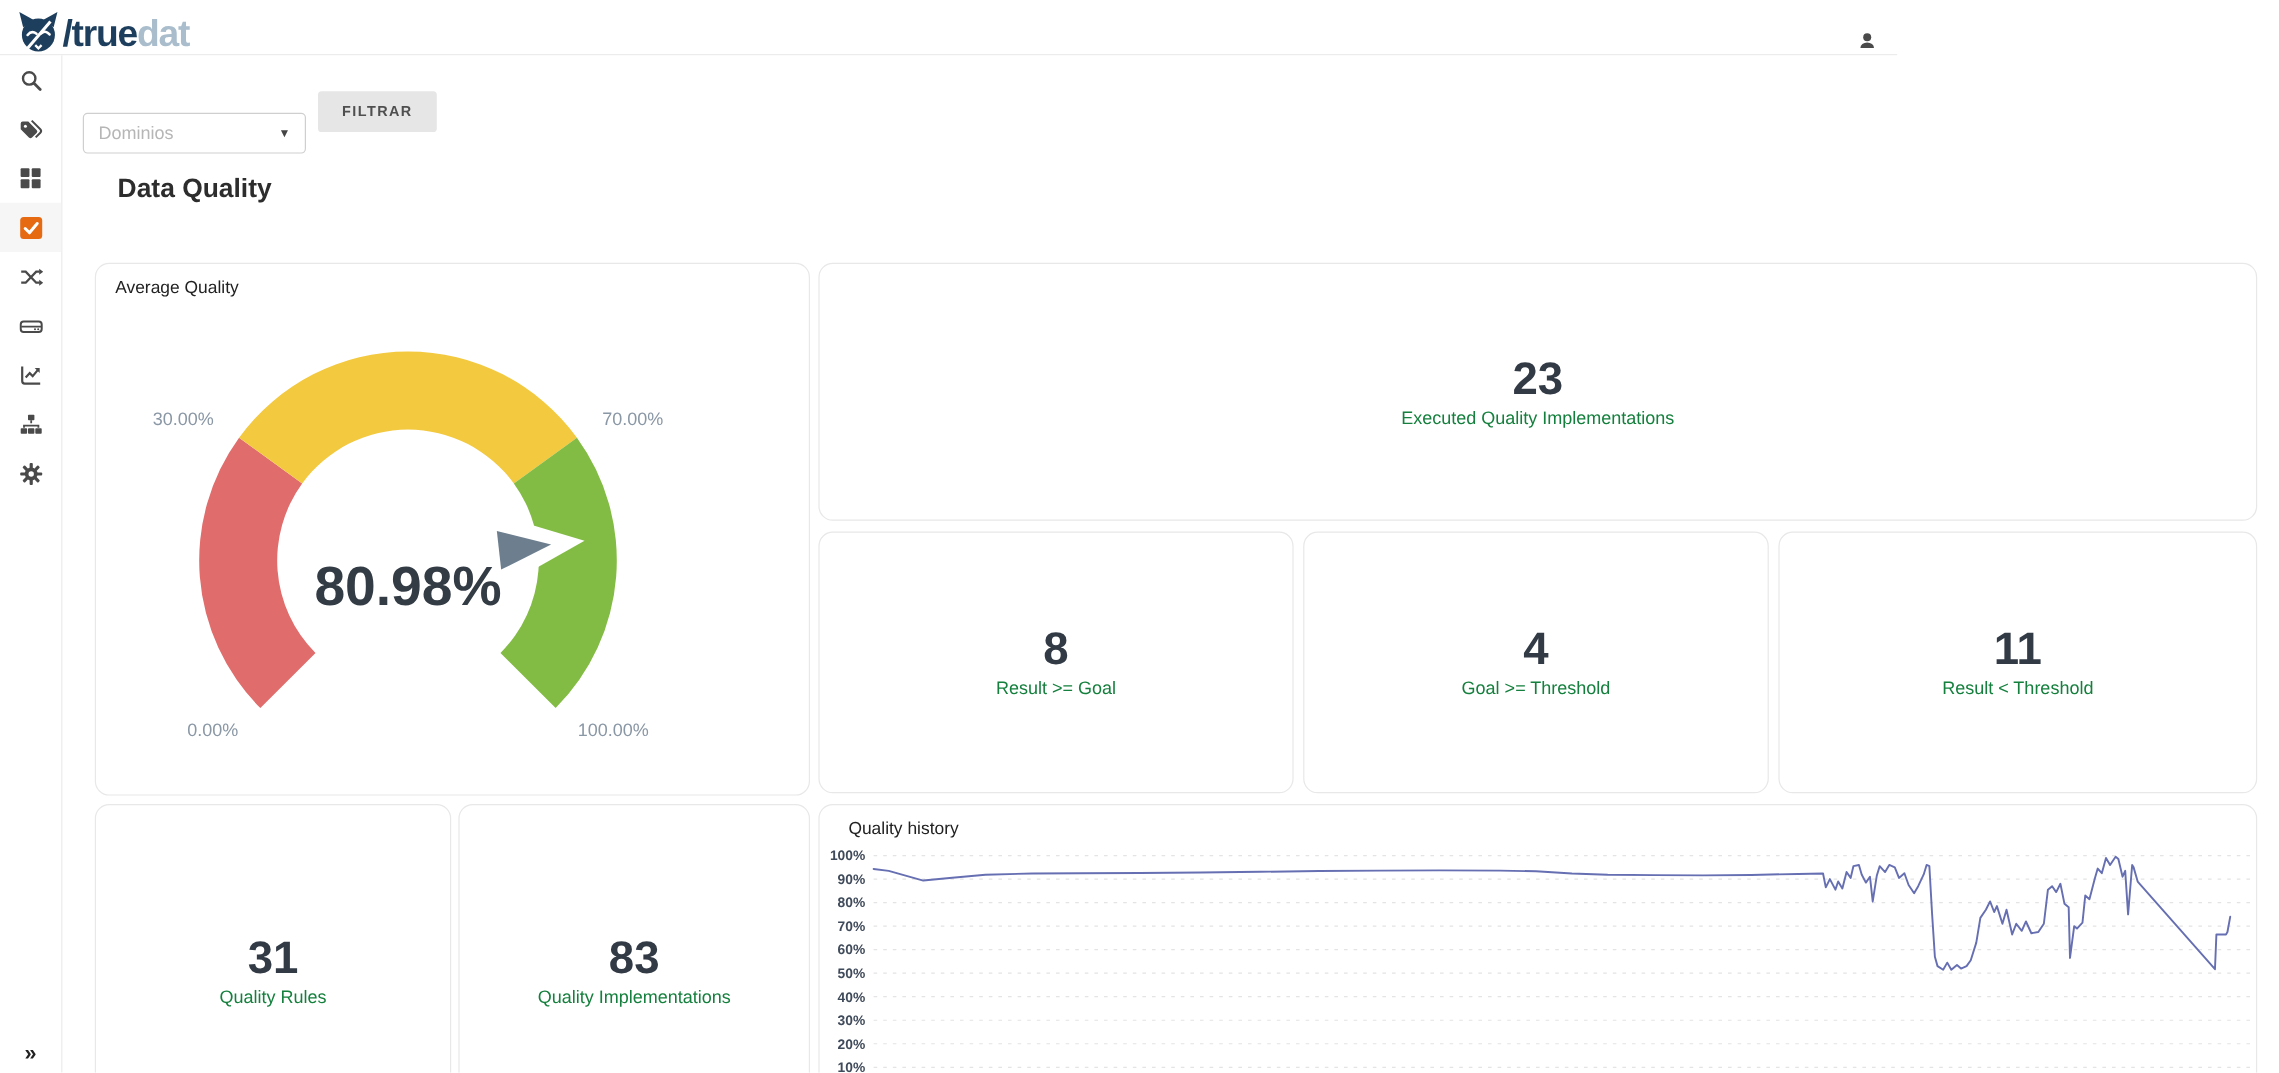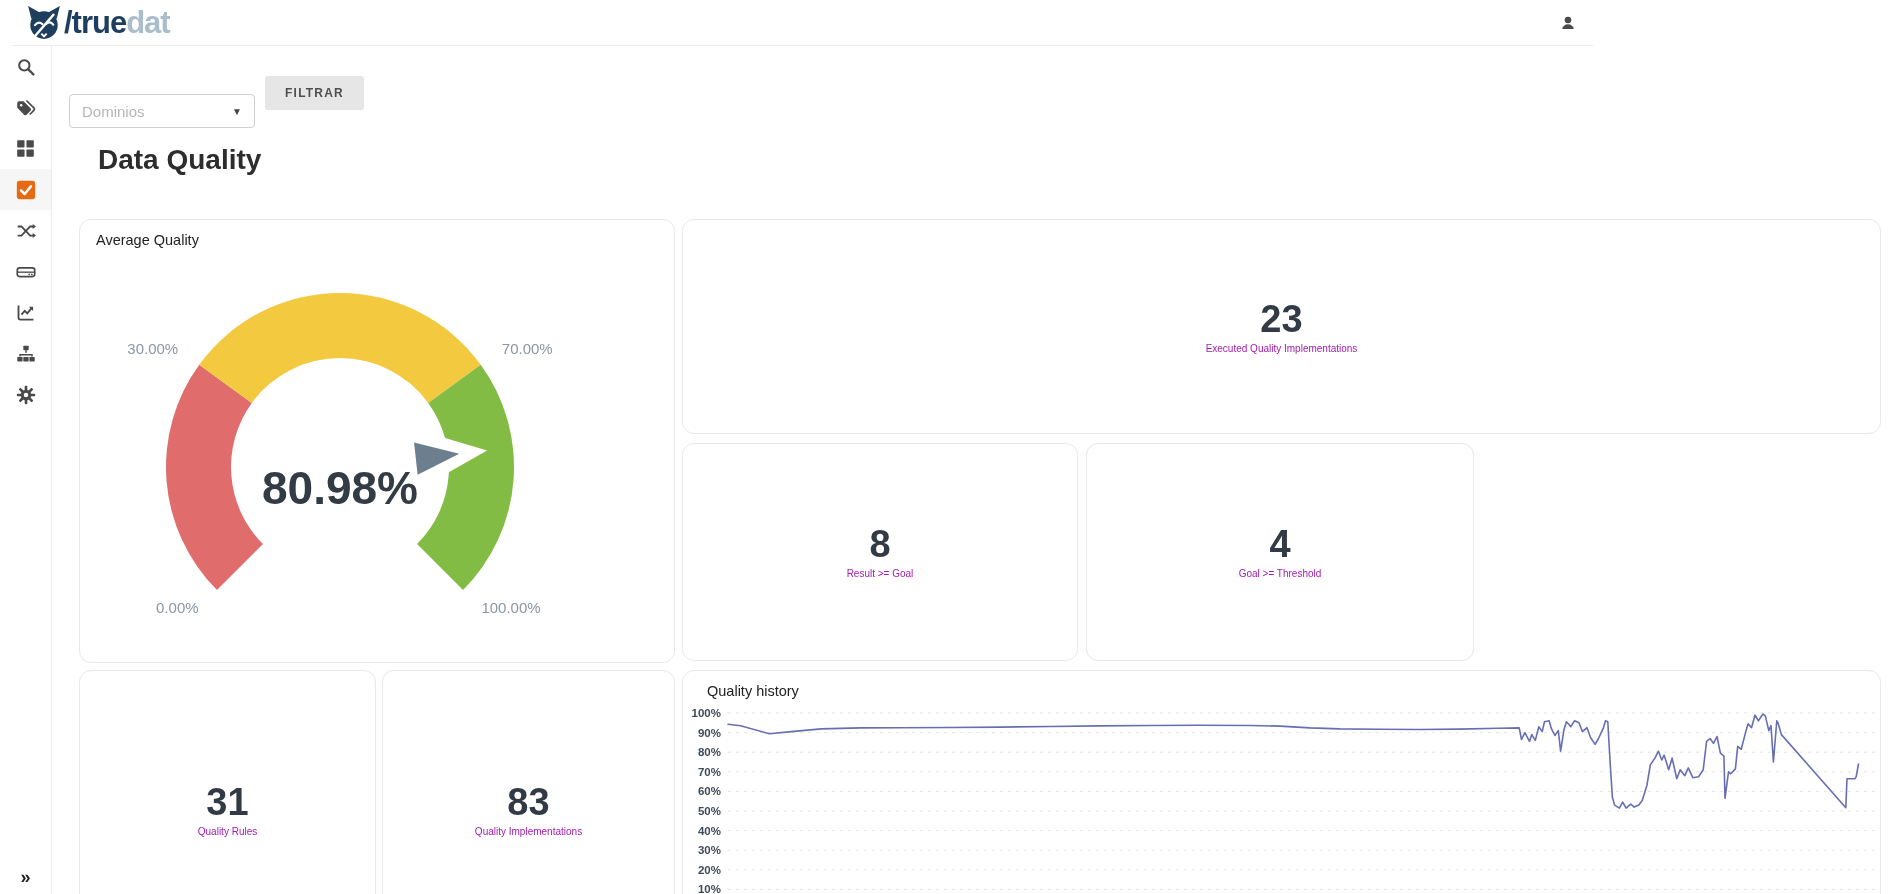--- a/index.html
+++ b/index.html
@@ -1,22 +1,22 @@
 <!DOCTYPE html>
 <html><head>
 <meta charset="utf-8">
 <style>
   * { margin:0; padding:0; box-sizing:border-box; }
   html,body { background:#fff; }
   body { font-family:"Liberation Sans","DejaVu Sans",sans-serif; color:#333; }
   .screen { position:relative; width:1899px; height:894px; background:#fff; overflow:hidden; }
 
   
-  .app-header { position:absolute; top:0; left:12px; width:1581px; height:46px;
-    background:#fff; border-bottom:1px solid #ececec; display:flex; align-items:center;
+  .app-header { position:absolute; top:0; left:0; width:1581px; height:46px;
+    background:#fff; border-bottom:1px solid #ececec; display:flex; align-items:flex-end;
     justify-content:space-between; padding:0 14px; z-index:5; }
   .logo { display:flex; align-items:center; gap:2px; }
   .brand { font-size:31px; font-weight:700; letter-spacing:-1px; line-height:1; }
   .brand-dark { color:#1d3e5c; }
   .brand-light { color:#a9bdcc; }
   .user-btn { width:22px; height:22px; display:flex; align-items:center; justify-content:center; cursor:pointer; }
 
   
   .sidebar { position:absolute; top:46px; left:0; width:52px; height:848px;
     background:#fff; border-right:1px solid #ececec; z-index:4; }
@@ -31,37 +31,37 @@
   .select-box { position:absolute; left:17px; top:48px; width:186px; height:34px;
     border:1px solid #cfcfcf; border-radius:4px; background:#fff; display:flex;
     align-items:center; justify-content:space-between; padding:0 12px; cursor:pointer; }
   .select-placeholder { color:#b6b6b6; font-size:15px; }
   .select-caret { color:#444; font-size:10px; }
   .filter-btn { position:absolute; left:213px; top:30px; width:99px; height:34px;
     background:#e6e6e6; border:none; border-radius:3px; color:#4f4f4f; font-size:12px;
     font-weight:600; letter-spacing:1.2px; cursor:pointer;
     font-family:"Liberation Sans","DejaVu Sans",sans-serif; }
 
-  .page-title { position:absolute; left:46px; top:98px; font-size:28px; font-weight:700; color:#2d2d2d; }
+  .page-title { position:absolute; left:46px; top:98px; font-size:22px; font-weight:700; color:#2d2d2d; }
 
   .card { position:absolute; background:#fff; border:1px solid #e8e8e8; border-radius:12px; }
   .card-title { position:absolute; left:16px; top:12px; font-size:14.5px; color:#222; }
 
   .card-gauge   { left:27px;   top:173px; width:596px;  height:444px; }
   .card-23      { left:630px;  top:173px; width:1199px; height:215px; }
   .card-8       { left:630px;  top:397px; width:396px;  height:218px; }
   .card-4       { left:1034px; top:397px; width:388px;  height:218px; }
   .card-11      { left:1430px; top:397px; width:399px;  height:218px; }
   .card-31      { left:27px;   top:624px; width:297px;  height:280px; }
   .card-62      { left:330px;  top:624px; width:293px;  height:280px; }
   .card-history { left:630px;  top:624px; width:1199px; height:280px; }
 
   .stat-card { display:flex; flex-direction:column; align-items:center; justify-content:center; gap:5px; }
   .stat-value { font-size:38px; font-weight:700; color:#323a45; line-height:1; }
-  .stat-label { font-size:10px; color:#a21caf; }
+  .stat-label { font-size:15px; color:#15803d; }
 
   .gauge-svg, .history-svg { position:absolute; left:0; top:0; }
 
   .icon { display:block; }
 </style>
 </head>
 <body>
 
 <div class="screen">
 
@@ -201,20 +201,24 @@
     <section class="card card-8 stat-card">
       <div class="stat-value">8</div>
       <div class="stat-label">Result &gt;= Goal</div>
     </section>
 
     <section class="card card-4 stat-card">
       <div class="stat-value">4</div>
       <div class="stat-label">Goal &gt;= Threshold</div>
     </section>
 
+    <section class="card card-11 stat-card">
+      <div class="stat-value">11</div>
+      <div class="stat-label">Result &lt; Threshold</div>
+    </section>
 
     <section class="card card-31 stat-card">
       <div class="stat-value">31</div>
       <div class="stat-label">Quality Rules</div>
     </section>
 
     <section class="card card-62 stat-card">
       <div class="stat-value">83</div>
       <div class="stat-label">Quality Implementations</div>
     </section>

